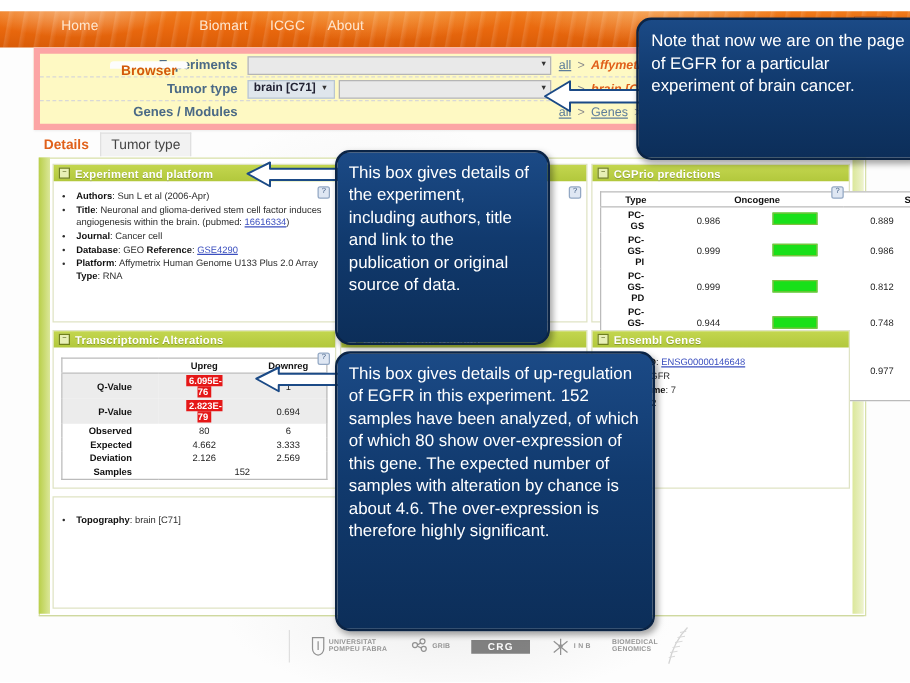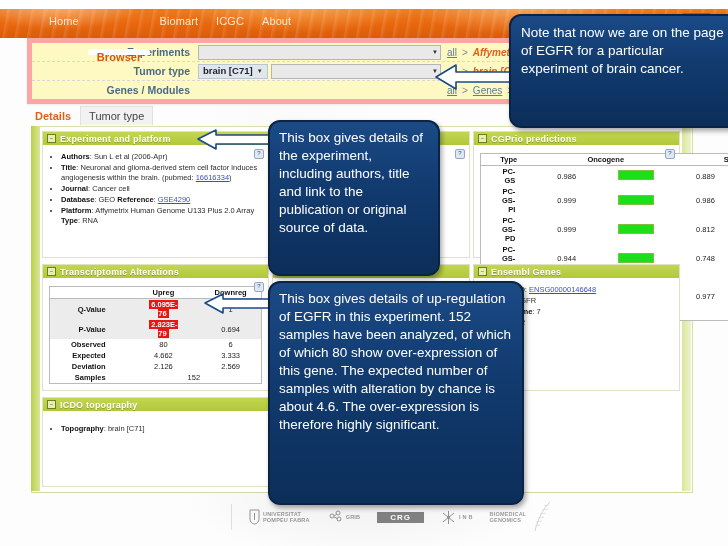--- a/index.html
+++ b/index.html
@@ -348,24 +348,20 @@
       <ul class="bl" style="list-style:none;margin-left:4px;">
         <li><b>Ensembl ID</b>: <span class="alink">ENSG00000146648</span></li>
         <li><b>Symbol</b>: <span>EGFR</span></li>
         <li><b>Chromosome</b>: <span>7</span></li>
         <li><b>Band</b>: <span>p11.2</span></li>
       </ul>
     </div>
   </div>
 
   <div class="panel" style="left:42px;top:397px;width:225px;height:88px;z-index:5;">
-    <div class="panel-hd">
-      <span class="tog">−</span>
-      <span class="ttl">ICDO topography</span>
-    </div>
     <div class="panel-bd" style="height:69px;">
       <ul class="bl" style="margin-top:8px;">
         <li><b>Topography</b>: <span>brain [C71]</span></li>
       </ul>
     </div>
   </div>
 
   <div class="ftr">
     <div class="ftr-line"></div>
     <div class="ftr-logos">

